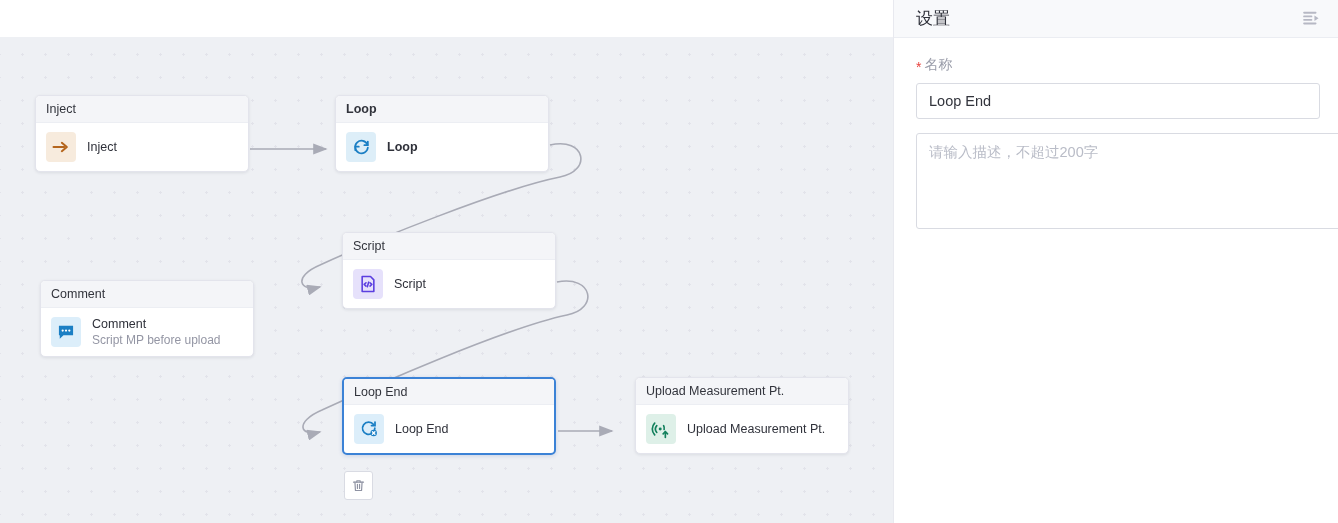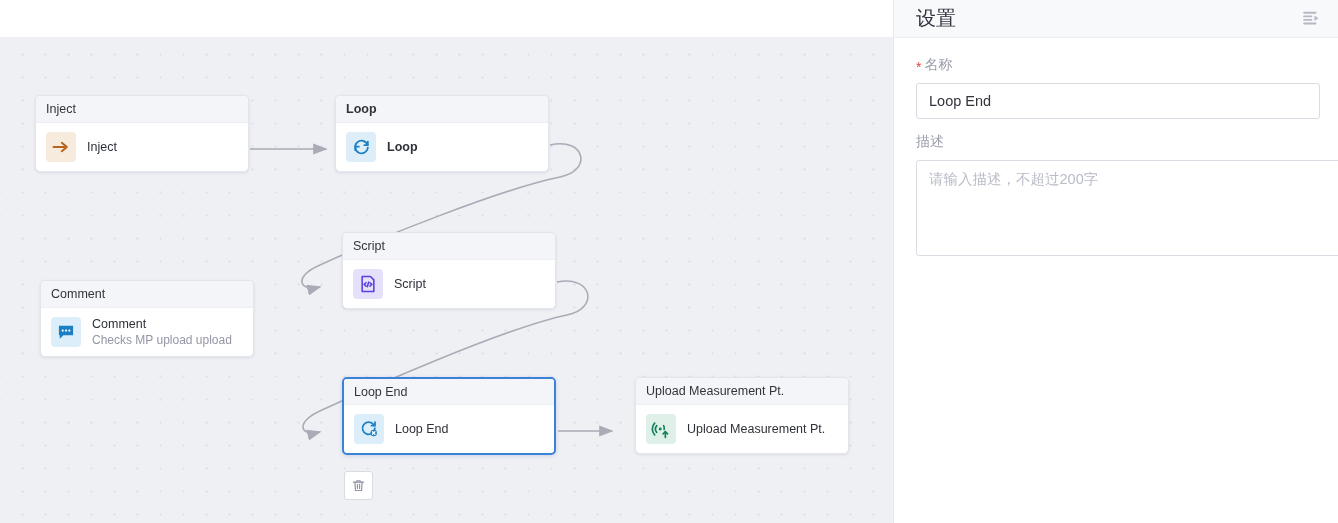--- a/index.html
+++ b/index.html
@@ -100,21 +100,21 @@
     background: #ffffff;
     border-left: 1px solid #e8e9ef;
   }
   .panel-header {
     height: 38px;
     background: #f8f9fb;
     border-bottom: 1px solid #ebedf2;
     display: flex; align-items: center; justify-content: space-between;
     padding: 0 16px 0 22px;
   }
-  .panel-title { font-size: 20px; color: #2f313a; text-align: center; }
+  .panel-title { font-size: 17px; color: #2f313a; text-align: center; }
   .panel-collapse { width: 22px; height: 22px; display: flex; align-items: center; justify-content: center; cursor: pointer; }
 
   .panel-body { padding: 18px 22px 0 22px; }
 
   .field { margin-bottom: 14px; }
   .field-label {
     font-size: 14px; color: #9a9daa;
     margin-bottom: 9px; display: flex; align-items: center; gap: 3px;
   }
   .req-star { color: #e8413c; font-size: 14px; line-height: 1; position: relative; top: 2px; }
@@ -229,21 +229,21 @@
           <div class="node-icon" style="background:#dceefa">
             <svg width="20" height="20" viewBox="0 0 24 24">
               <path d="M3.5 4.5 H20.5 V16 H9 L4.5 20 V16 H3.5 Z" fill="#1b7fc4"></path>
               <circle cx="8" cy="10.3" r="1.35" fill="#ffffff"></circle>
               <circle cx="12" cy="10.3" r="1.35" fill="#ffffff"></circle>
               <circle cx="16" cy="10.3" r="1.35" fill="#ffffff"></circle>
             </svg>
           </div>
           <div class="node-texts">
             <div class="node-title">Comment</div>
-            <div class="node-sub">Checks MP upload upload</div>
+            <div class="node-sub">Script MP before upload</div>
           </div>
         </div>
       </div>
 
       <div class="node selected" id="node-loopend">
         <div class="node-header">Loop End</div>
         <div class="node-body">
           <div class="node-icon" style="background:#dceefa">
             <svg width="20" height="20" viewBox="0 0 24 24" fill="none" stroke="#1b7fc4" stroke-width="2.1" stroke-linecap="round">
               <path d="M17.5 6.6 A7.4 7.4 0 1 0 19 11"></path>
@@ -308,20 +308,19 @@
 
       <div class="field">
         <div class="field-label">
           <span class="req-star">*</span>
           <span>名称</span>
         </div>
         <input class="text-input" type="text" value="Loop End" style="">
       </div>
 
       <div class="field">
-        <div class="field-label field-desc-label">描述</div>
         <textarea class="textarea" placeholder="请输入描述，不超过200字" style=""></textarea>
       </div>
 
     </div>
   </div>
 
 </div>
 
 </body></html>

